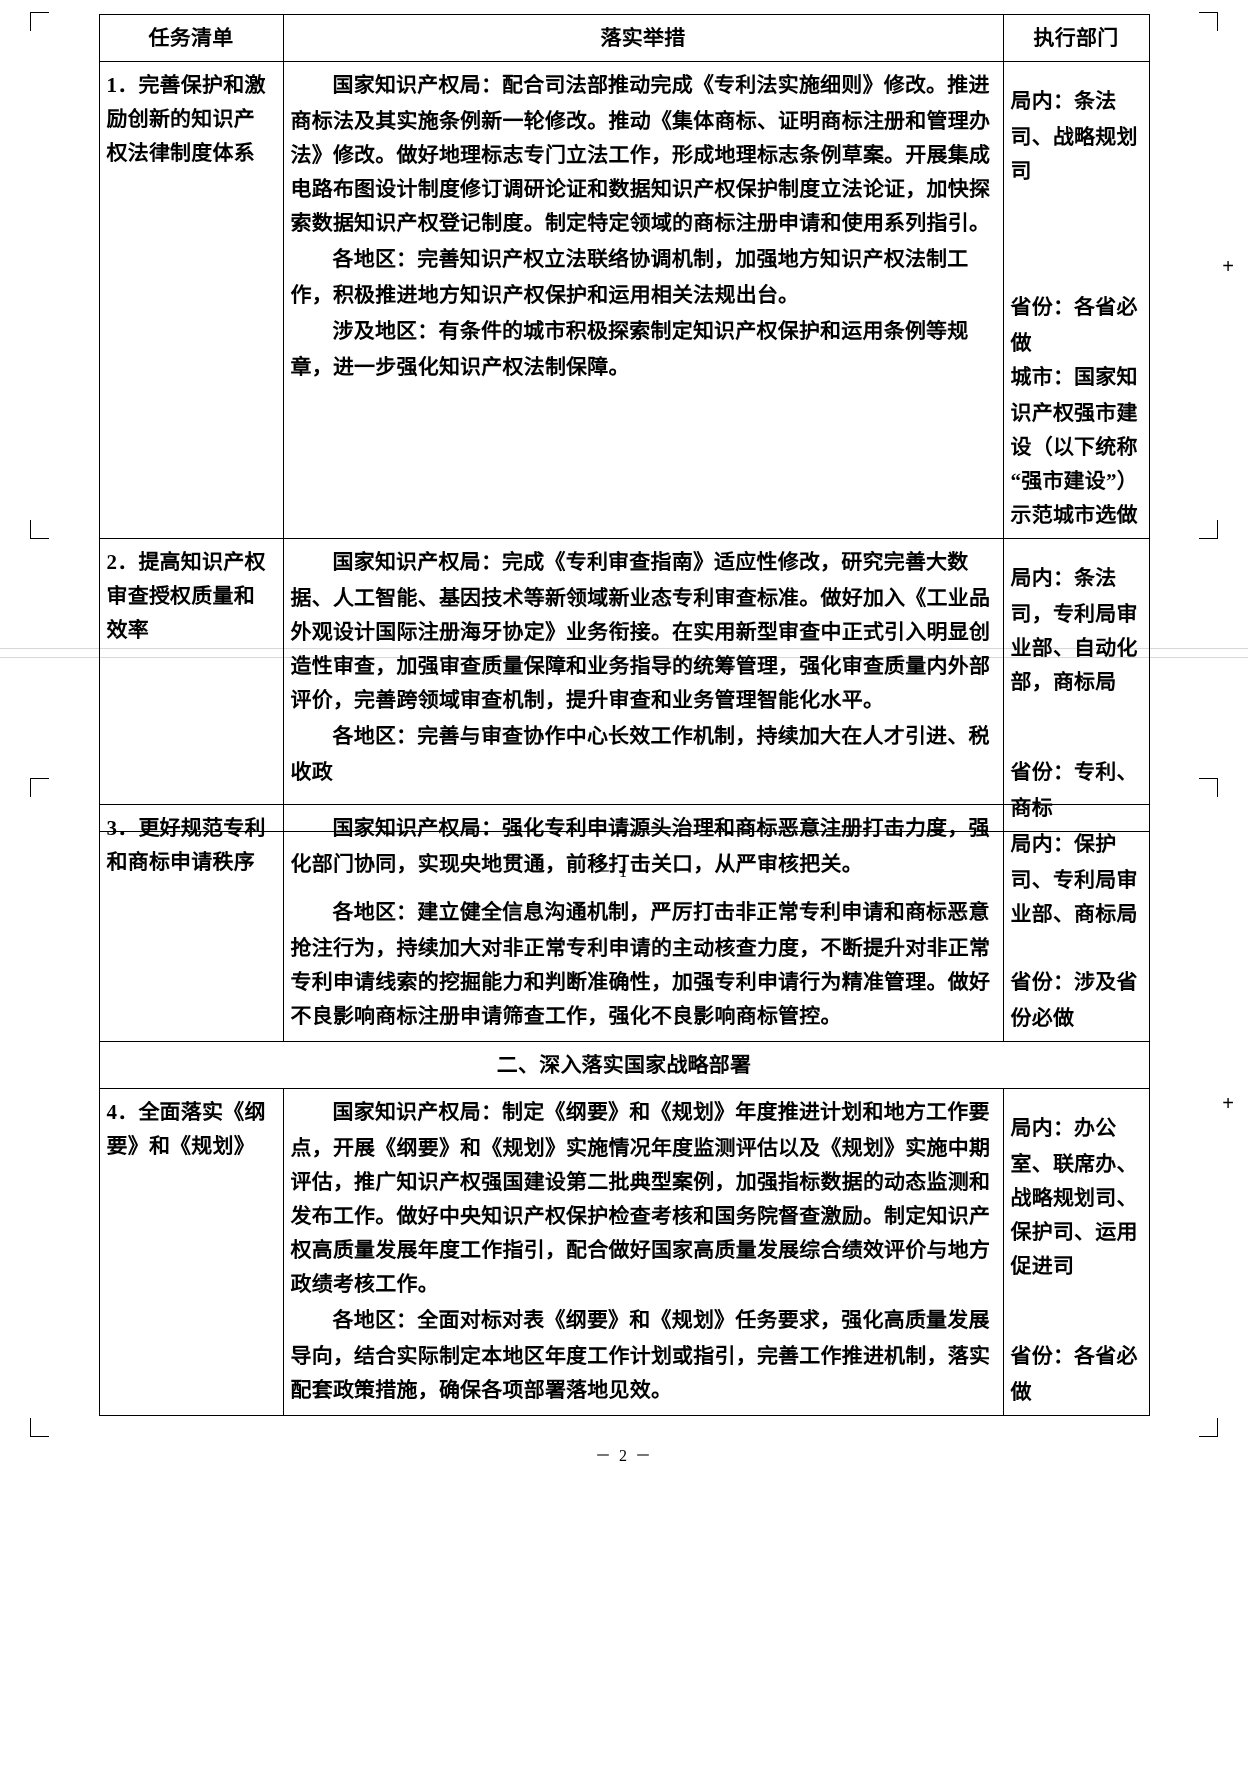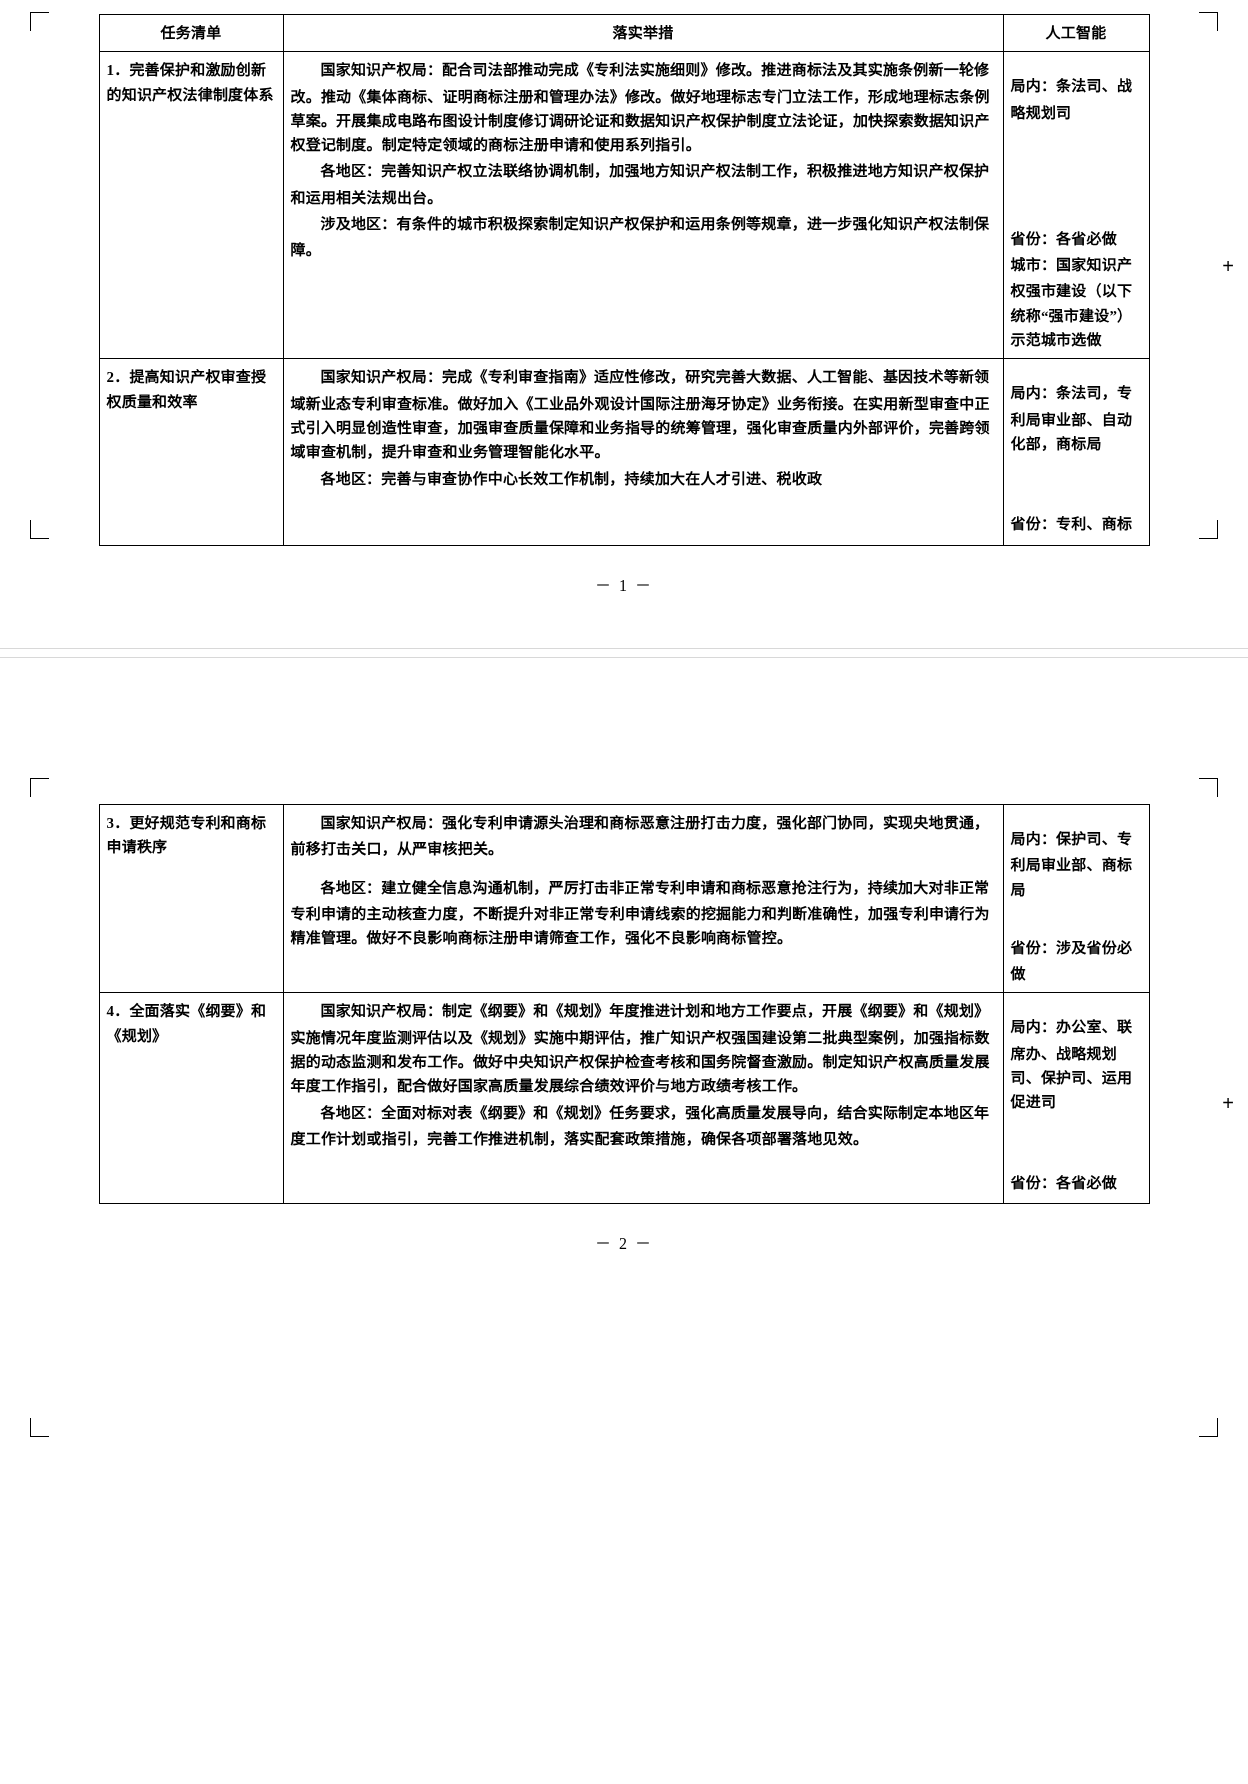--- a/index.html
+++ b/index.html
@@ -29,21 +29,21 @@
   table.doc {
     width: 1050px;
     margin: 0 auto;
     border-collapse: collapse;
     table-layout: fixed;
   }
   table.doc td, table.doc th {
     border: 1px solid #000;
     vertical-align: top;
     padding: 6px 7px 6px 7px;
-    font-size: 15px;
+    font-size: 21px;
     line-height: 1.62;
     font-weight: bold;
     letter-spacing: 0.2px;
   }
   col.c1 { width: 184px; }
   col.c2 { width: 720px; }
   col.c3 { width: 146px; }
   .hdr {
     text-align: center;
     font-size: 17px;
@@ -109,21 +109,21 @@
   <table class="doc">
     <colgroup>
         <col class="c1">
         <col class="c2">
         <col class="c3">
       </colgroup>
     <tbody>
       <tr>
         <th class="hdr">任务清单</th>
         <th class="hdr">落实举措</th>
-        <th class="hdr">人工智能</th>
+        <th class="hdr">执行部门</th>
       </tr>
 
 
       <tr>
         <td class="task-cell">1．完善保护和激励创新的知识产权法律制度体系</td>
         <td>
           <p class="para first"><span class="lbl">国家知识产权局：</span><span>配合司法部推动完成《专利法实施细则》修改。推进商标法及其实施条例新一轮修改。推动《集体商标、证明商标注册和管理办法》修改。做好地理标志专门立法工作，形成地理标志条例草案。开展集成电路布图设计制度修订调研论证和数据知识产权保护制度立法论证，加快探索数据知识产权登记制度。制定特定领域的商标注册申请和使用系列指引。</span></p>
           <p class="para first"><span class="lbl">各地区：</span><span>完善知识产权立法联络协调机制，加强地方知识产权法制工作，积极推进地方知识产权保护和运用相关法规出台。</span></p>
           <p class="para first"><span class="lbl">涉及地区：</span><span>有条件的城市积极探索制定知识产权保护和运用条例等规章，进一步强化知识产权法制保障。</span></p>
         </td>
@@ -178,20 +178,23 @@
           <p class="para first"><span class="lbl">国家知识产权局：</span><span>强化专利申请源头治理和商标恶意注册打击力度，强化部门协同，实现央地贯通，前移打击关口，从严审核把关。</span></p>
           <p class="para first" style="margin-top:14px"><span class="lbl">各地区：</span><span>建立健全信息沟通机制，严厉打击非正常专利申请和商标恶意抢注行为，持续加大对非正常专利申请的主动核查力度，不断提升对非正常专利申请线索的挖掘能力和判断准确性，加强专利申请行为精准管理。做好不良影响商标注册申请筛查工作，强化不良影响商标管控。</span></p>
         </td>
         <td>
           <p class="para cont dept-seg"><span class="lbl">局内：</span><span>保护司、专利局审业部、商标局</span></p>
           <div style="height:18px"></div>
           <p class="para cont dept-seg"><span class="lbl">省份：</span><span>涉及省份必做</span></p>
         </td>
       </tr>
 
+      <tr class="section-row">
+        <td colspan="3">二、深入落实国家战略部署</td>
+      </tr>
 
       <tr>
         <td class="task-cell">4．全面落实《纲要》和《规划》</td>
         <td>
           <p class="para first"><span class="lbl">国家知识产权局：</span><span>制定《纲要》和《规划》年度推进计划和地方工作要点，开展《纲要》和《规划》实施情况年度监测评估以及《规划》实施中期评估，推广知识产权强国建设第二批典型案例，加强指标数据的动态监测和发布工作。做好中央知识产权保护检查考核和国务院督查激励。制定知识产权高质量发展年度工作指引，配合做好国家高质量发展综合绩效评价与地方政绩考核工作。</span></p>
           <p class="para first"><span class="lbl">各地区：</span><span>全面对标对表《纲要》和《规划》任务要求，强化高质量发展导向，结合实际制定本地区年度工作计划或指引，完善工作推进机制，落实配套政策措施，确保各项部署落地见效。</span></p>
         </td>
         <td>
           <p class="para cont dept-seg"><span class="lbl">局内：</span><span>办公室、联席办、战略规划司、保护司、运用促进司</span></p>
           <div style="height:40px"></div>

